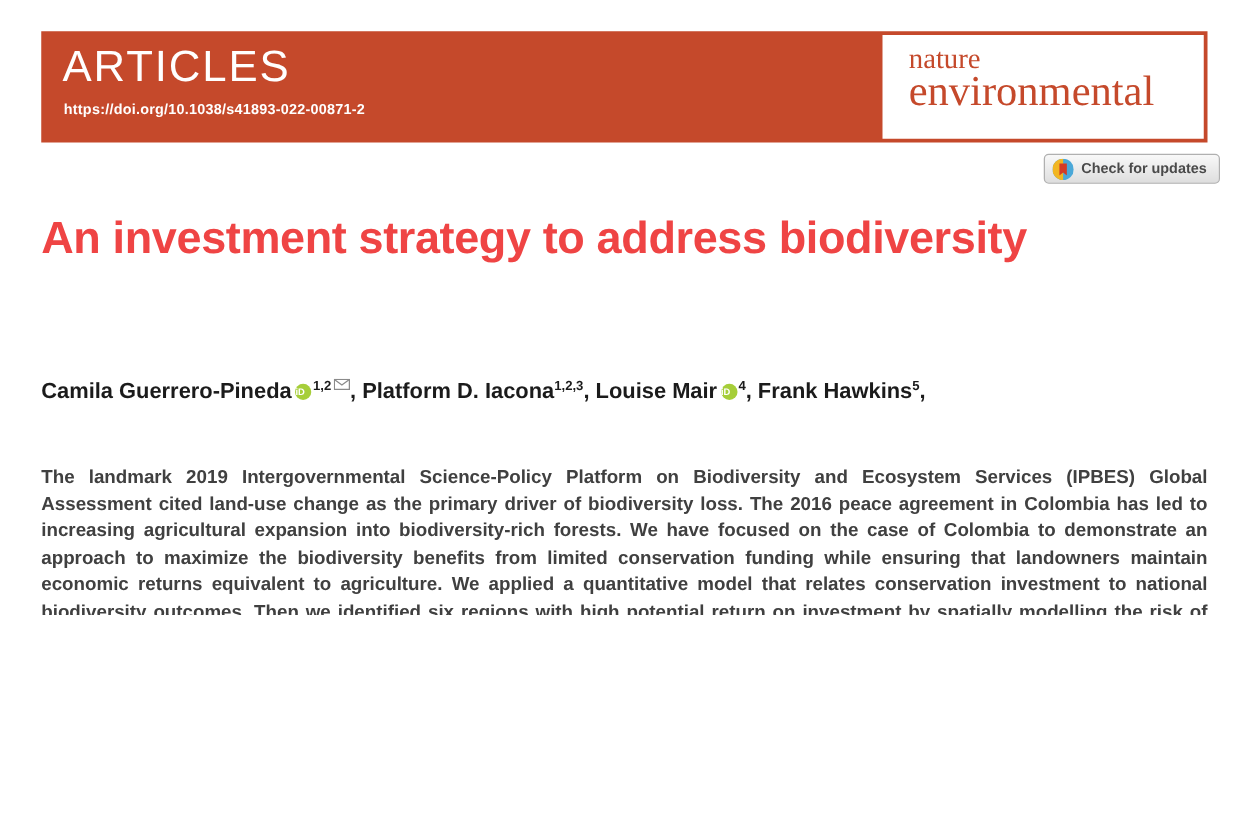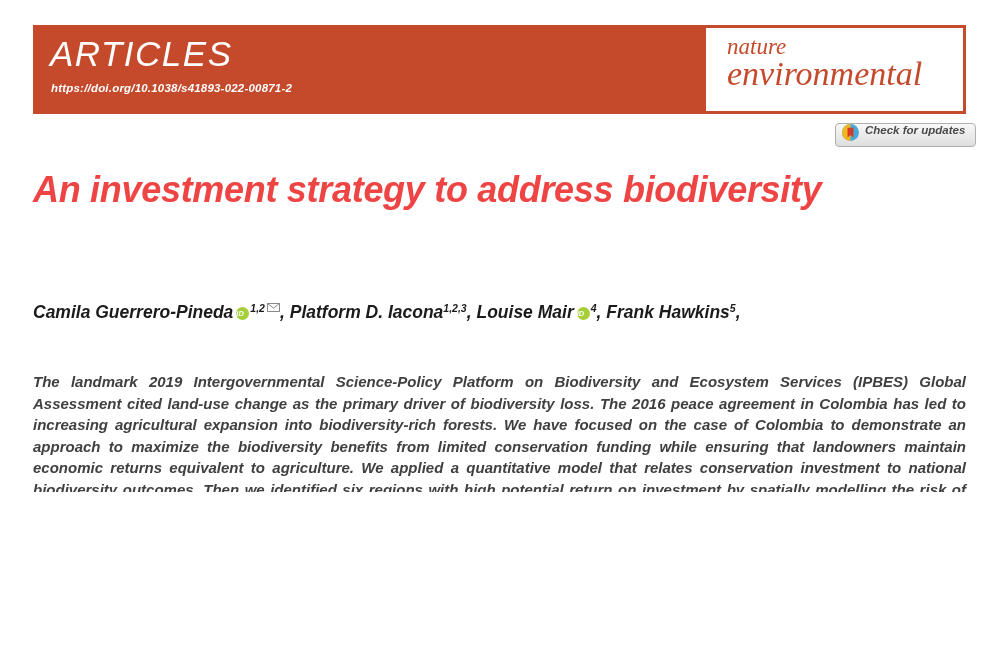--- a/index.html
+++ b/index.html
@@ -1,21 +1,20 @@
 <!DOCTYPE html>
 <html><head>
 <meta charset="utf-8">
 <style>
   * { margin:0; padding:0; box-sizing:border-box; }
   html,body { background:#ffffff; }
   .page {
     position:relative; width:1000px; height:492px; margin:0 auto;
     background:#ffffff; overflow:hidden;
     font-family:"Liberation Sans", sans-serif;
-    font-style:italic;
     -webkit-font-smoothing:antialiased;
   }
 
   
   .band {
     position:absolute; left:33px; top:25px; width:933px; height:89px;
     background:#c5492b;
   }
   .articles-label {
     position:absolute; left:17px; top:9px;
@@ -35,21 +34,21 @@
     font-size:23px; line-height:24px; color:#c5492b; font-weight:400;
   }
   .logo-journal {
     font-family:"Liberation Serif", serif;
     font-size:34px; line-height:34px; margin-top:-2px; color:#c5492b; font-weight:400;
   }
 
   
   .check-btn {
     position:absolute; left:835px; top:123px; height:24px;
-    display:inline-flex; align-items:flex-start; gap:6px; padding:0 10px 0 6px;
+    display:inline-flex; align-items:center; gap:6px; padding:0 10px 0 6px;
     background:linear-gradient(#f8f8f8,#dedede);
     border:1px solid #b0b0b0; border-radius:4px; cursor:pointer;
   }
   .check-btn span.lbl { font-size:11.5px; font-weight:700; color:#4a4a4a; }
 
   
   .title {
     position:absolute; left:33px; top:167px; width:933px;
     font-size:36px; line-height:46px; font-weight:700;
     letter-spacing:-0.3px; color:#ef4444;

